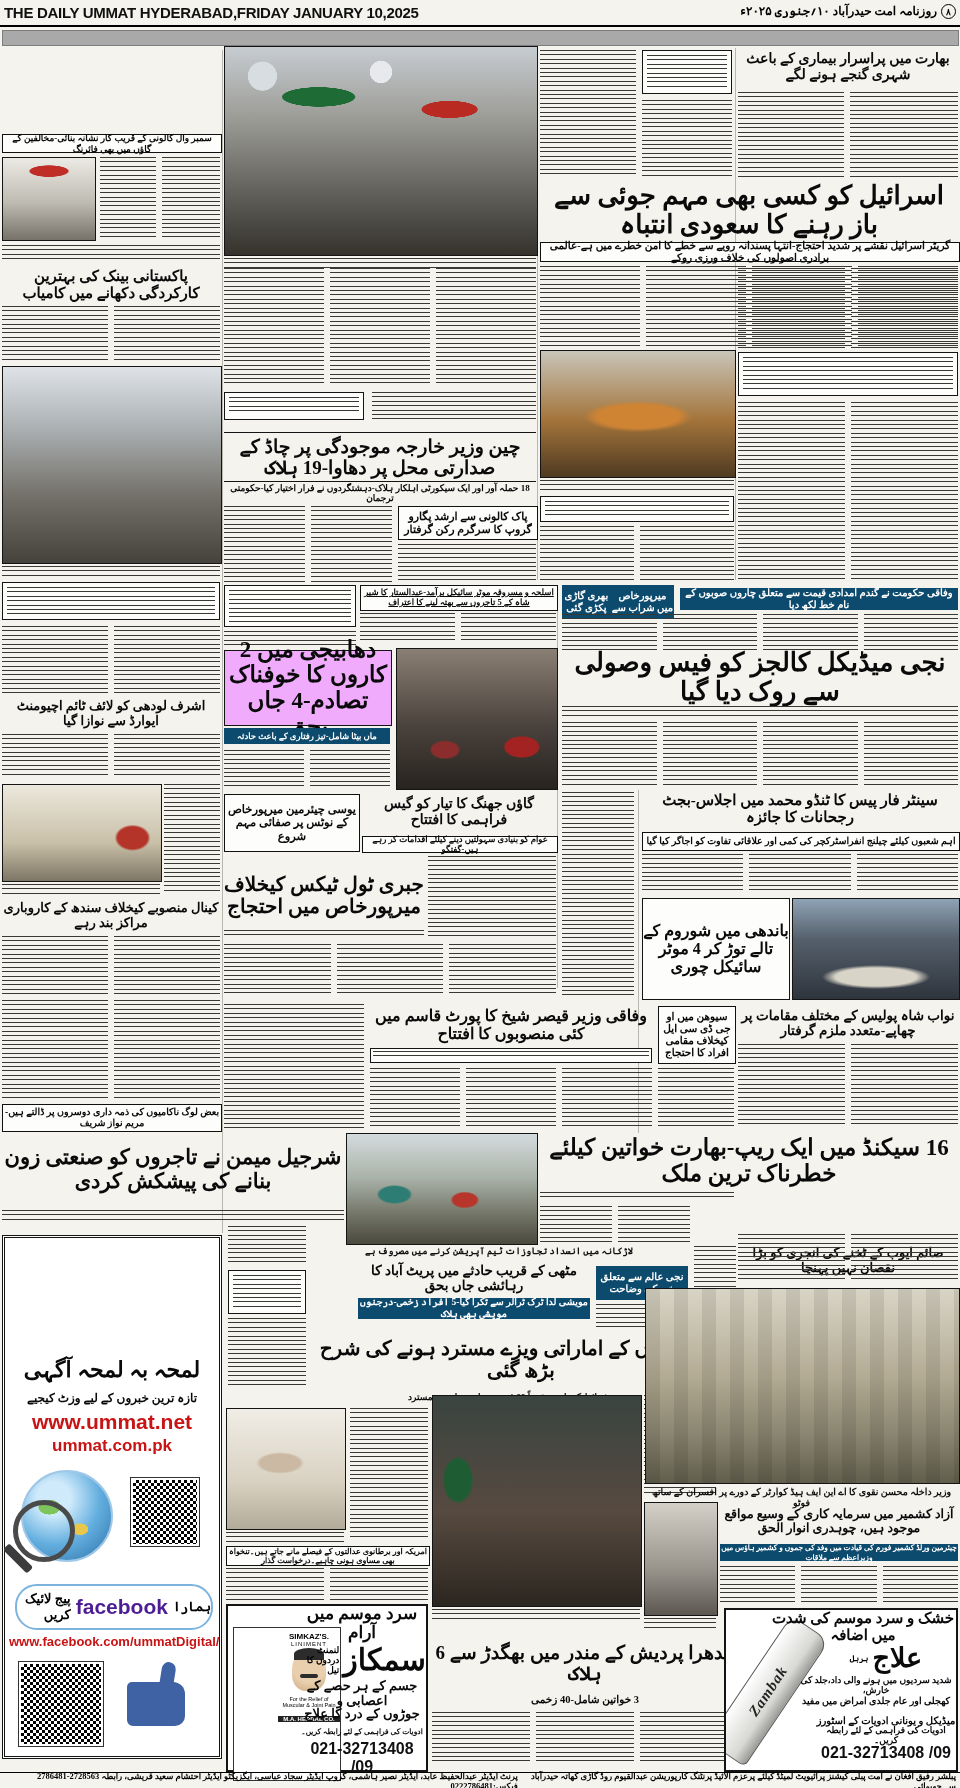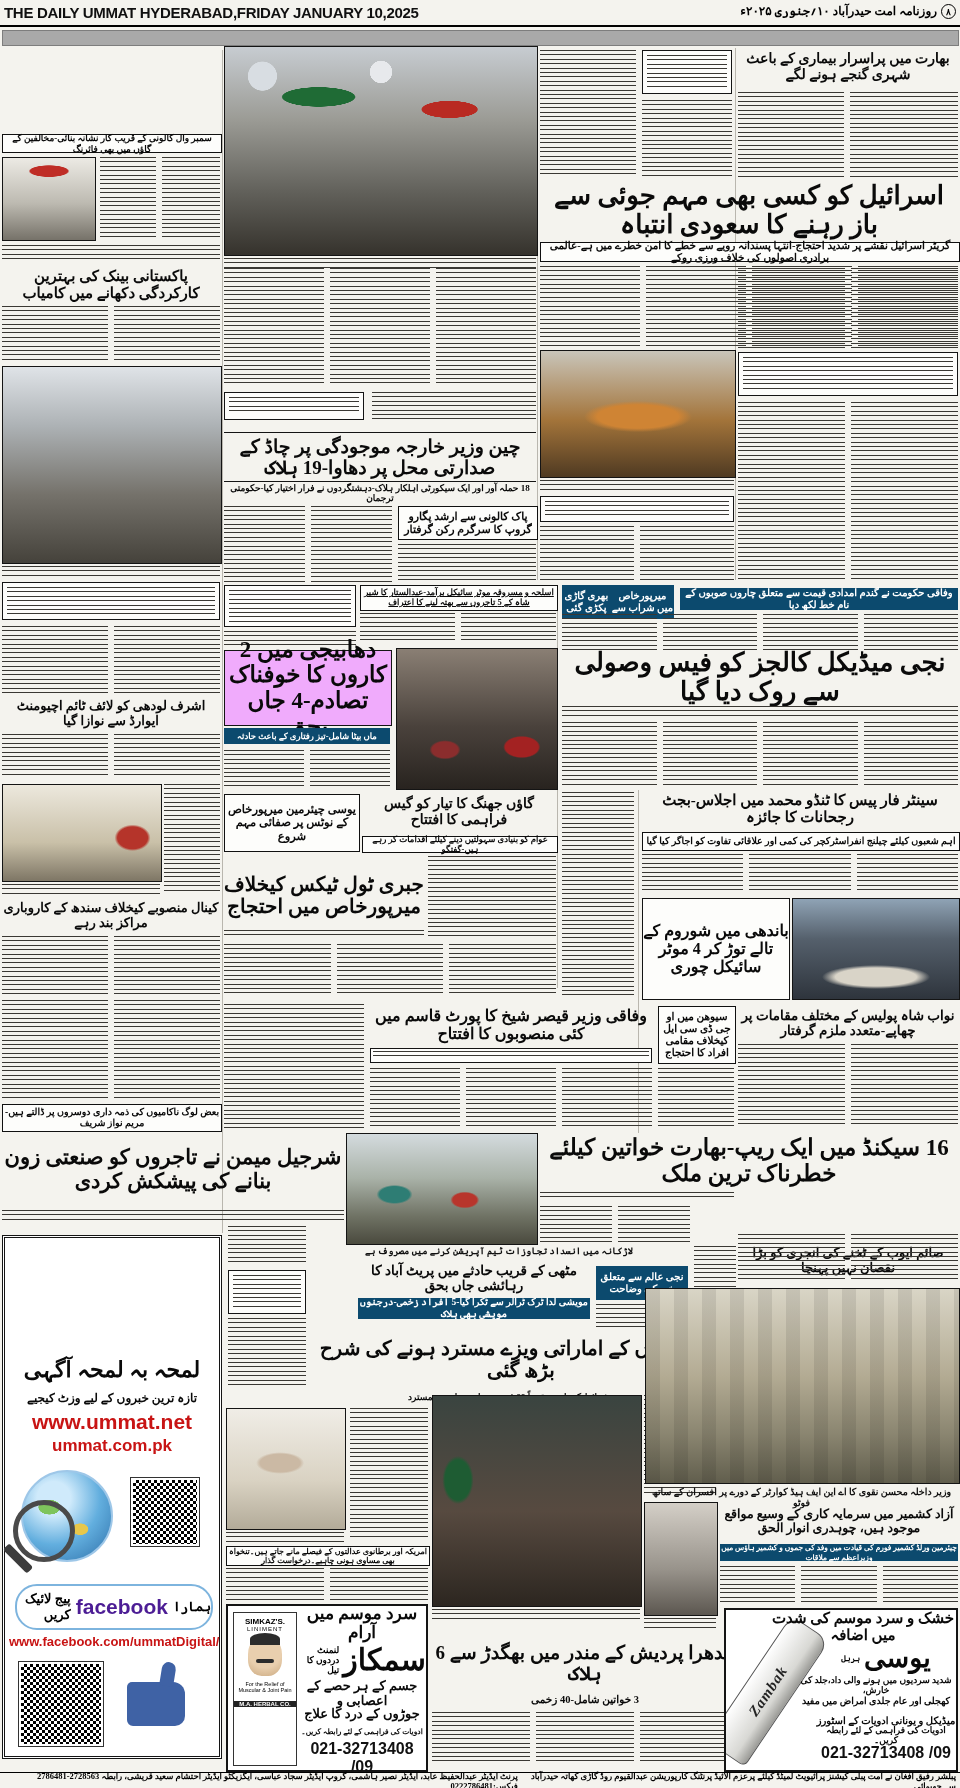--- a/index.html
+++ b/index.html
@@ -300,21 +300,21 @@
   <div class="abs ph p-body" style="left:226px;top:1408px;width:118px;height:120px;"></div>
   <div class="abs tc" style="left:226px;top:1532px;width:118px;height:10px;"></div>
   <div class="abs tc" style="left:350px;top:1408px;width:78px;height:132px;"></div>
   <div class="abs sbar" style="left:226px;top:1546px;width:202px;height:18px;font-size:8px;">امریکہ اور برطانوی عدالتوں کے فیصلے مانے جاتے ہیں۔تنخواہ بھی مساوی ہونی چاہیے۔درخواست گذار</div>
   <div class="abs cols" style="left:226px;top:1568px;width:202px;height:32px;">
     <div class="tc"></div>
     <div class="tc"></div>
   </div>
 
   <div class="abs" style="left:226px;top:1604px;width:202px;height:168px;border:2px solid #141414;background:#fff;box-sizing:border-box;">
-    <div class="abs pkg" style="left:5px;top:6px;width:62px;height:152px;">
+    <div class="abs pkg" style="left:5px;top:21px;width:62px;height:152px;padding-left:44px;">
       <div style="font-size:8px;font-weight:700;margin-top:4px;">SIMKAZ'S.</div>
       <div style="font-size:6px;letter-spacing:1px;">LINIMENT</div>
       <div class="face" style="margin-top:4px;"></div>
       <div style="font-size:5.5px;margin-top:5px;">For the Relief of</div>
       <div style="font-size:5.5px;">Muscular &amp; Joint Pain</div>
       <div style="font-size:6px;font-weight:700;margin-top:8px;background:#222;color:#fff;width:100%;">M.A. HERBAL CO.</div>
     </div>
     <div class="abs h" style="left:70px;top:4px;width:128px;height:26px;font-size:17px;">سرد موسم میں آرام</div>
     <div class="abs" style="left:70px;top:32px;width:128px;height:44px;display:flex;direction:rtl;align-items:center;justify-content:center;gap:4px;">
       <span class="h" style="font-size:30px;">سمکاز</span>
@@ -351,21 +351,21 @@
     <div class="tc"></div>
     <div class="tc"></div>
   </div>
 
   <div class="abs" style="left:724px;top:1608px;width:234px;height:164px;border:2px solid #141414;background:#fff;box-sizing:border-box;overflow:hidden;">
     <div class="tube" style="left:-34px;top:58px;">
       <span>Zambak</span>
     </div>
     <div class="abs h" style="left:44px;top:4px;width:186px;height:26px;font-size:15px;">خشک و سرد موسم کی شدت میں اضافہ</div>
     <div class="abs" style="left:90px;top:30px;width:140px;height:36px;display:flex;direction:rtl;align-items:center;justify-content:center;gap:4px;">
-      <span class="h" style="font-size:27px;">یوسی</span>
+      <span class="h" style="font-size:27px;">علاج</span>
       <span style="font-size:8px;font-weight:700;">ہربل</span>
     </div>
     <div class="abs h" style="left:70px;top:68px;width:160px;height:14px;font-size:9px;">شدید سردیوں میں ہونے والی داد،جلد کی خارش،</div>
     <div class="abs h" style="left:70px;top:84px;width:160px;height:14px;font-size:9.5px;">کھجلی اور عام جلدی امراض میں مفید</div>
     <div class="abs h" style="left:90px;top:104px;width:140px;height:14px;font-size:10px;">میڈیکل و یونانی ادویات کے اسٹورز</div>
     <div class="abs h" style="left:90px;top:118px;width:140px;height:14px;font-size:9px;">ادویات کی فراہمی کے لئے رابطہ کریں۔</div>
     <div class="abs" style="left:90px;top:134px;width:140px;text-align:center;font-family:'Liberation Sans',sans-serif;font-weight:700;font-size:16px;color:#111;">021-32713408 /09</div>
   </div>
 
   <div class="abs" style="left:0;top:1772px;width:960px;height:16px;border-top:1.5px solid #000;display:flex;direction:rtl;justify-content:space-between;align-items:center;padding:0 4px;box-sizing:border-box;">

